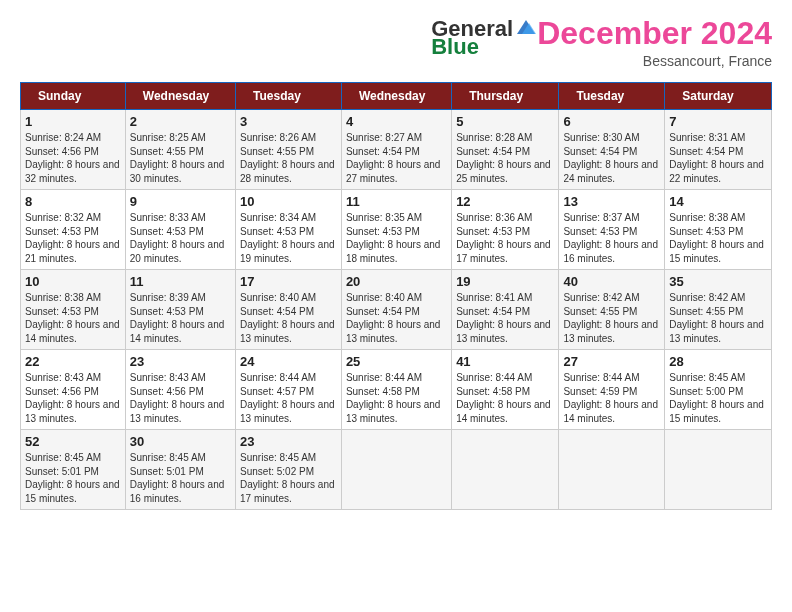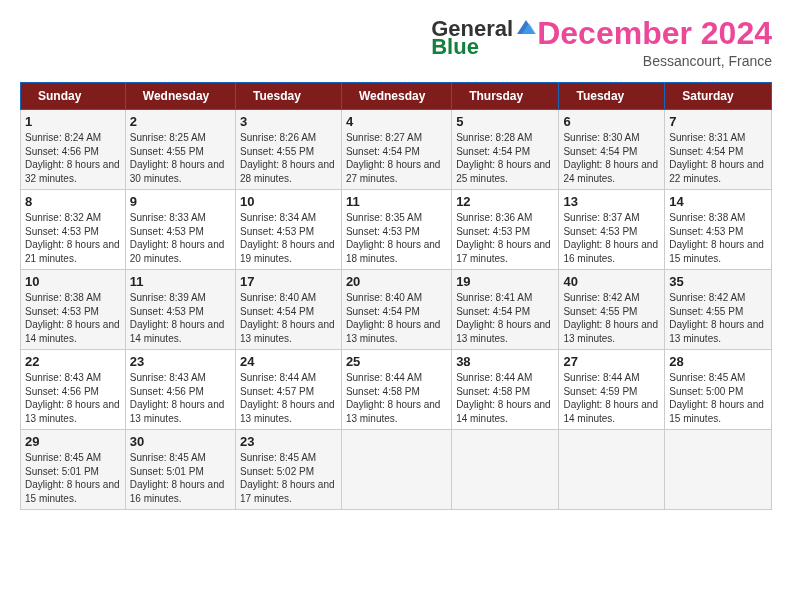--- a/index.html
+++ b/index.html
@@ -237,35 +237,35 @@
       </td>
           <td>
         <span class="day-num">24</span>
         <span class="day-info">Sunrise: 8:44 AM<br>Sunset: 4:57 PM<br>Daylight: 8 hours and 13 minutes.</span>
       </td>
           <td>
         <span class="day-num">25</span>
         <span class="day-info">Sunrise: 8:44 AM<br>Sunset: 4:58 PM<br>Daylight: 8 hours and 13 minutes.</span>
       </td>
           <td>
-        <span class="day-num">38</span>
+        <span class="day-num">41</span>
         <span class="day-info">Sunrise: 8:44 AM<br>Sunset: 4:58 PM<br>Daylight: 8 hours and 14 minutes.</span>
       </td>
           <td>
         <span class="day-num">27</span>
         <span class="day-info">Sunrise: 8:44 AM<br>Sunset: 4:59 PM<br>Daylight: 8 hours and 14 minutes.</span>
       </td>
           <td>
         <span class="day-num">28</span>
         <span class="day-info">Sunrise: 8:45 AM<br>Sunset: 5:00 PM<br>Daylight: 8 hours and 15 minutes.</span>
       </td>
         </tr>
         <tr>
           <td>
-        <span class="day-num">29</span>
+        <span class="day-num">52</span>
         <span class="day-info">Sunrise: 8:45 AM<br>Sunset: 5:01 PM<br>Daylight: 8 hours and 15 minutes.</span>
       </td>
           <td>
         <span class="day-num">30</span>
         <span class="day-info">Sunrise: 8:45 AM<br>Sunset: 5:01 PM<br>Daylight: 8 hours and 16 minutes.</span>
       </td>
           <td>
         <span class="day-num">23</span>
         <span class="day-info">Sunrise: 8:45 AM<br>Sunset: 5:02 PM<br>Daylight: 8 hours and 17 minutes.</span>
       </td>

